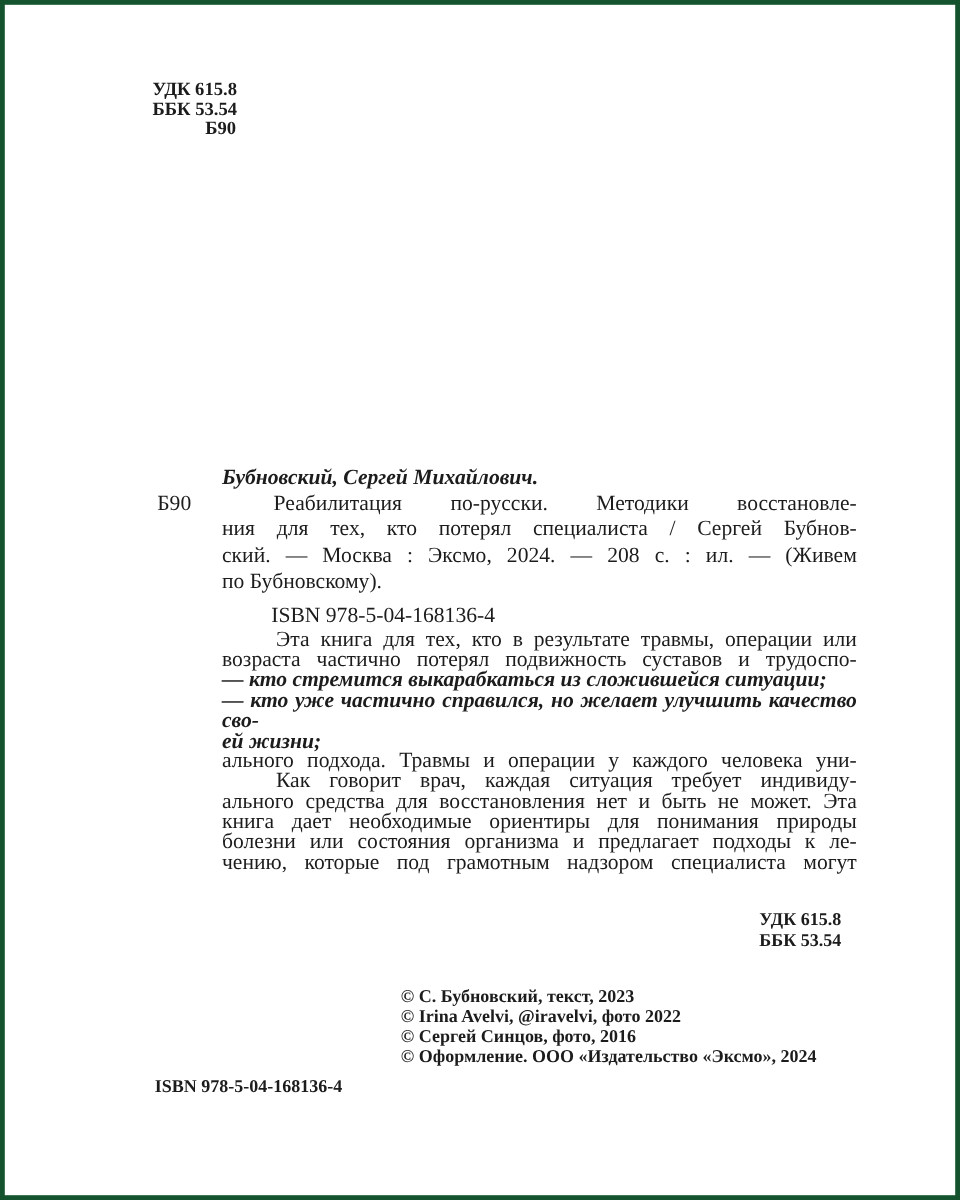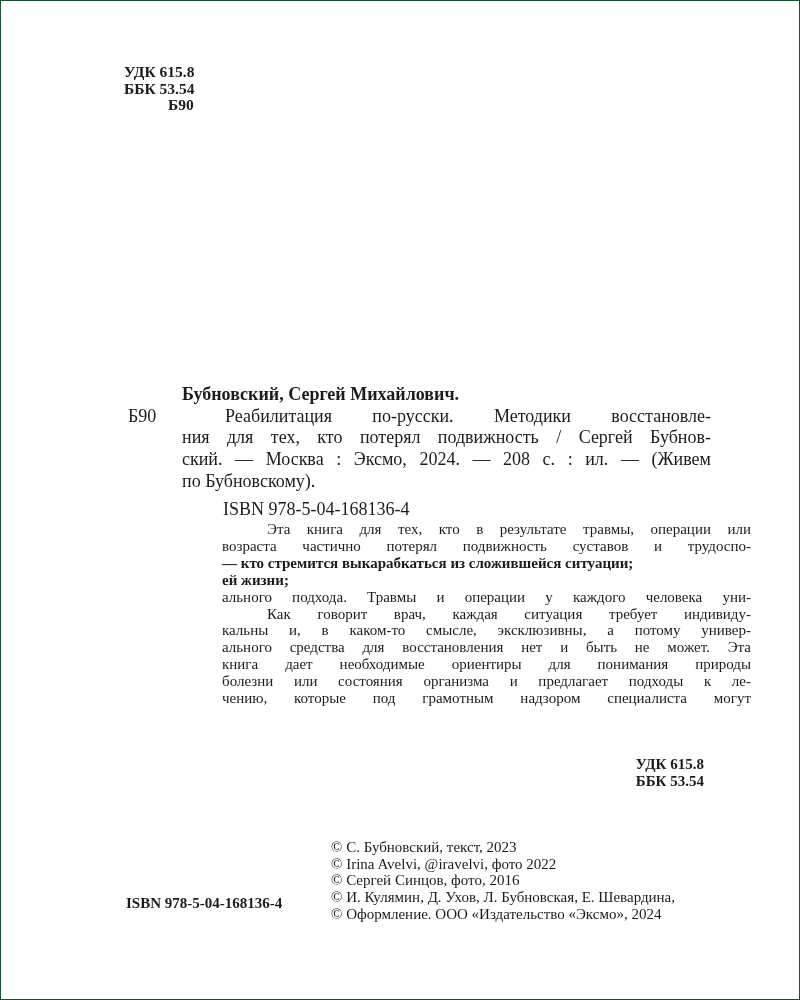--- a/index.html
+++ b/index.html
@@ -6,24 +6,24 @@
   body {
     width:800px; height:1000px;
     background:#ffffff;
     font-family:"Liberation Serif", serif;
     color:#1c1c1c;
     position:relative;
     overflow:hidden;
   }
   .page {
     position:absolute; inset:0;
-    border:1px solid #14532d;
+    border:4px solid #14532d;
     box-sizing:border-box;
   }
-  .b { font-weight:bold; }
+  .b { font-weight:bold;font-style:italic; }
   .j { text-align:justify; text-align-last:justify; }
   .nw { white-space:nowrap; }
 
   
   .top-class {
     position:absolute; left:123px; top:63px;
     font-size:15.5px; line-height:16.5px; font-weight:bold;
   }
   .top-class .code-line { padding-left:44px; }
 
@@ -34,35 +34,35 @@
   }
   .catalog .cat-code {
     position:absolute; left:-54px; top:21.7px;
   }
   .catalog .ind-cat { text-indent:43px; }
   .catalog .isbn-mid { margin-top:6px; padding-left:41px; }
 
   
   .annotation {
     position:absolute; left:181px; top:520px; width:529px;
-    font-size:15px; line-height:16.9px;margin-left:40px;
+    font-size:18px; line-height:16.9px;
   }
   .annotation .ind { text-indent:45px; }
 
   
   .indices {
     position:absolute; right:95px; top:755px;
     text-align:right; font-weight:bold;
     font-size:15px; line-height:17px;
   }
 
   
   .copyright {
-    position:absolute; left:330px; top:838px; width:410px;
-    font-weight:normal; font-size:15px; line-height:16.7px;
+    position:absolute; left:330px; top:819px; width:410px;
+    font-weight:bold; font-size:15px; line-height:16.7px;
   }
   .copyright .hang { padding-left:18px; }
 
   .isbn-bottom {
     position:absolute; left:125px; top:894px;
     font-weight:bold; font-size:15px; line-height:16.7px;
     white-space:nowrap;
   }
 </style>
 </head>
@@ -73,48 +73,47 @@
   <div class="top-class">
     <div>УДК 615.8</div>
     <div>ББК 53.54</div>
     <div class="code-line">Б90</div>
   </div>
 
   <div class="catalog">
     <div class="b nw">Бубновский, Сергей Михайлович.</div>
     <div class="cat-code">Б90</div>
     <div class="j ind-cat">Реабилитация по-русски. Методики восстановле-</div>
-    <div class="j">ния для тех, кто потерял подвижность / Сергей Бубнов-</div>
+    <div class="j">ния для тех, кто потерял специалиста / Сергей Бубнов-</div>
     <div class="j">ский. — Москва : Эксмо, 2024. — 208 с. : ил. — (Живем</div>
     <div class="nw">по Бубновскому).</div>
     <div class="isbn-mid nw">ISBN 978-5-04-168136-4</div>
   </div>
 
   <div class="annotation">
     <div class="j ind">Эта книга для тех, кто в результате травмы, операции или</div>
     <div class="j">возраста частично потерял подвижность суставов и трудоспо-</div>
     <div class="b nw">— кто стремится выкарабкаться из сложившейся ситуации;</div>
+    <div class="b j">— кто уже частично справился, но желает улучшить качество сво-</div>
     <div class="b nw">ей жизни;</div>
     <div class="j">ального подхода. Травмы и операции у каждого человека уни-</div>
     <div class="j ind">Как говорит врач, каждая ситуация требует индивиду-</div>
-    <div class="j">кальны и, в каком-то смысле, эксклюзивны, а потому универ-</div>
     <div class="j">ального средства для восстановления нет и быть не может. Эта</div>
     <div class="j">книга дает необходимые ориентиры для понимания природы</div>
     <div class="j">болезни или состояния организма и предлагает подходы к ле-</div>
     <div class="j">чению, которые под грамотным надзором специалиста могут</div>
   </div>
 
   <div class="indices">
     <div>УДК 615.8</div>
     <div>ББК 53.54</div>
   </div>
 
   <div class="copyright">
     <div class="nw">© С. Бубновский, текст, 2023</div>
     <div class="nw">© Irina Avelvi, @iravelvi, фото 2022</div>
     <div class="nw">© Сергей Синцов, фото, 2016</div>
-    <div class="nw">© И. Кулямин, Д. Ухов, Л. Бубновская, Е. Шевардина,</div>
     <div class="nw">© Оформление. ООО «Издательство «Эксмо», 2024</div>
   </div>
 
   <div class="isbn-bottom">ISBN 978-5-04-168136-4</div>
 
 </div>
 
 </body></html>

